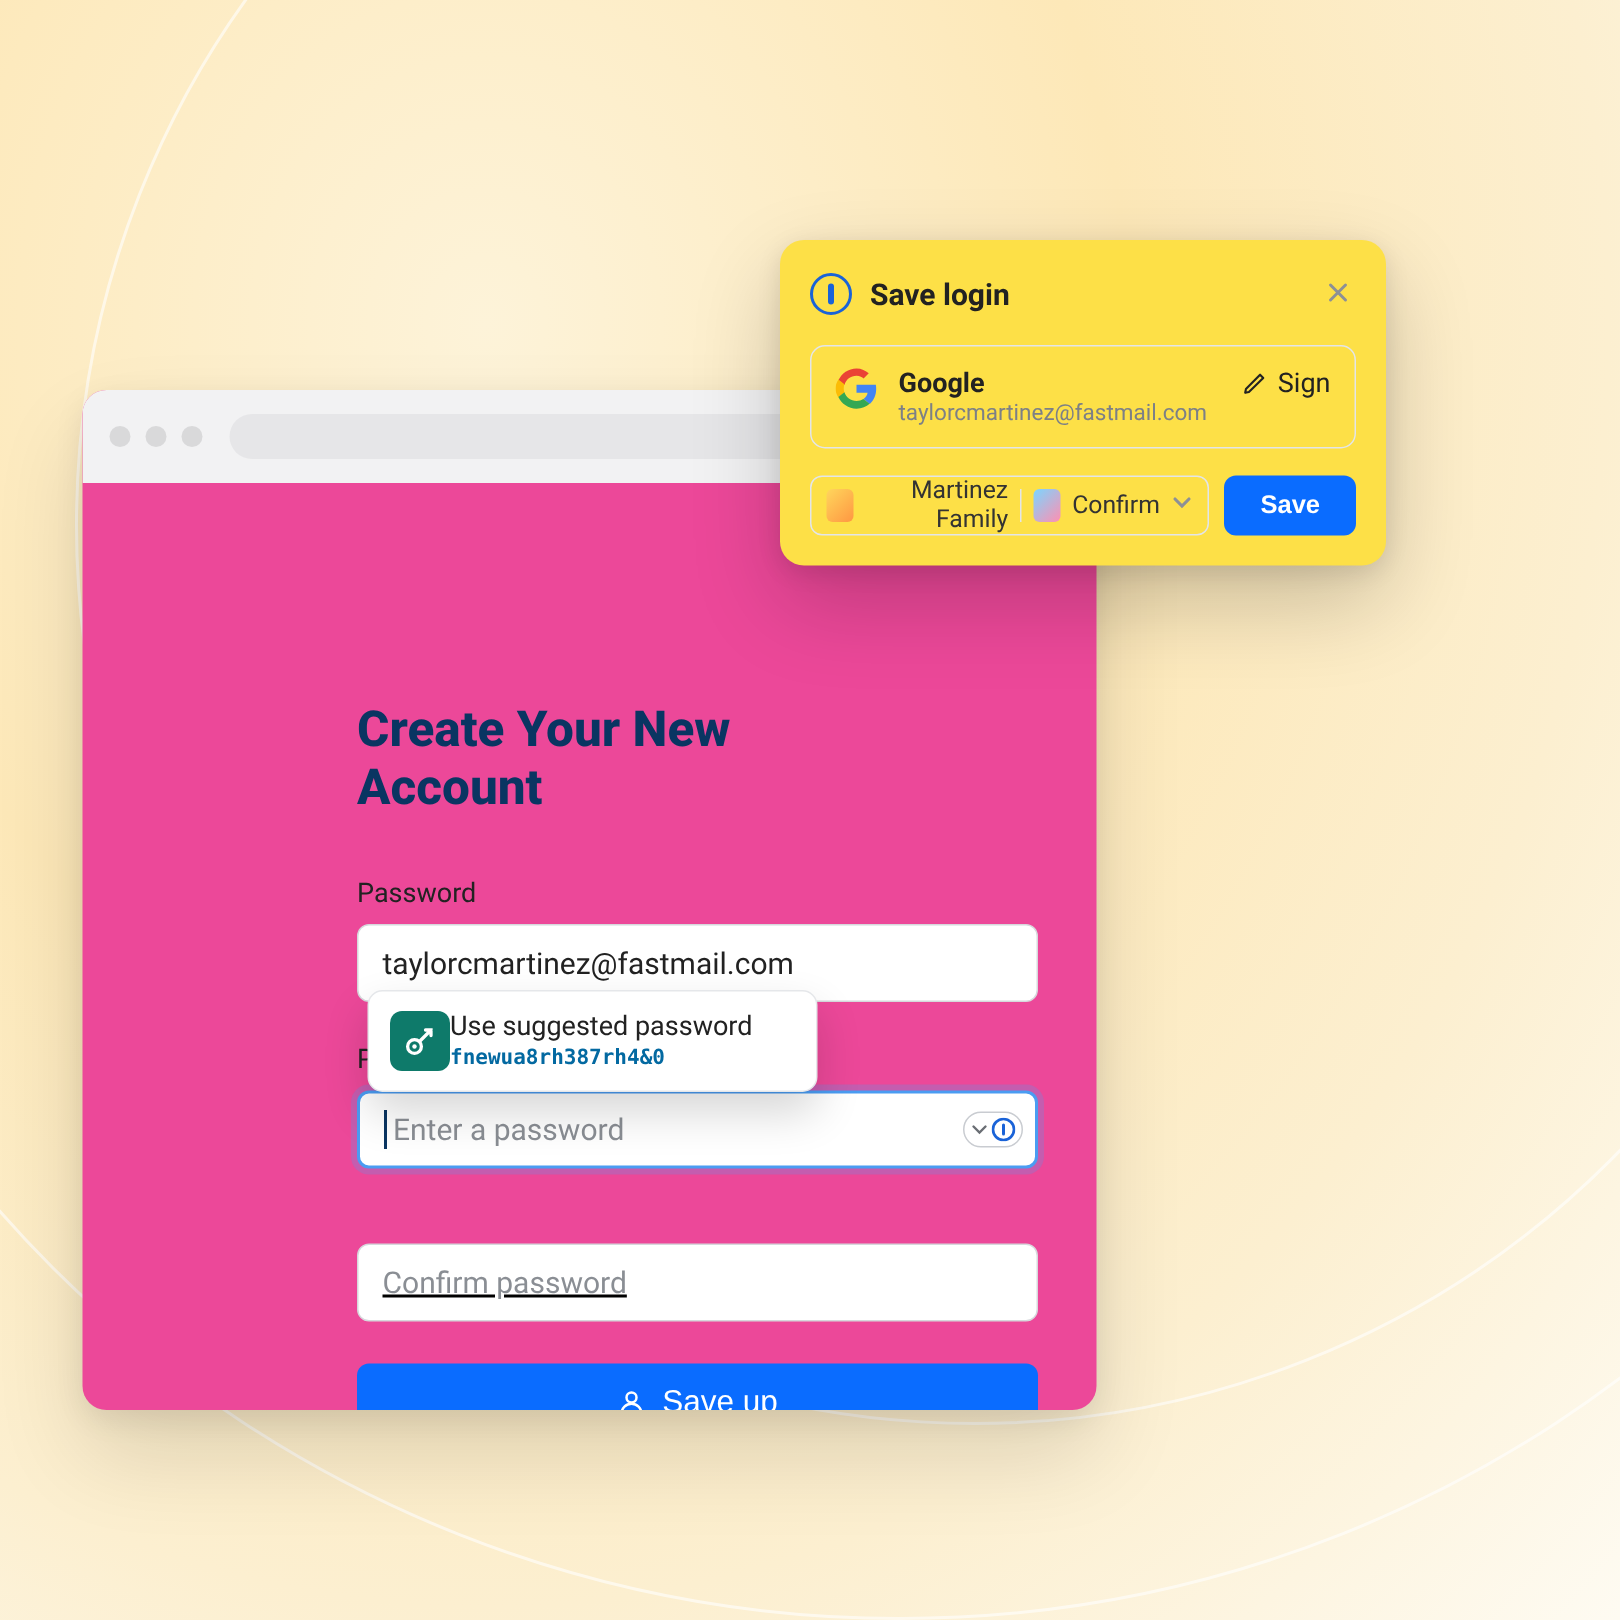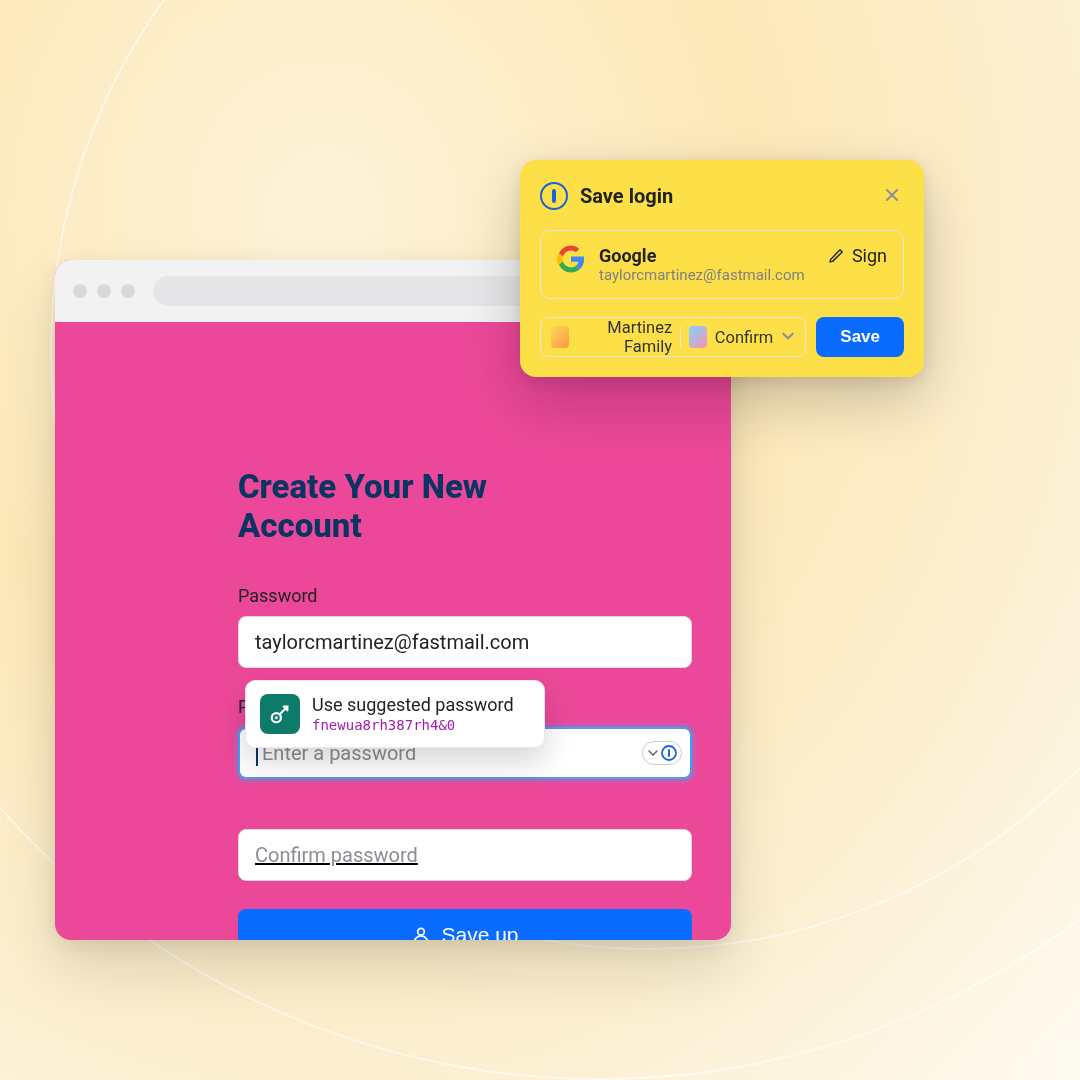--- a/index.html
+++ b/index.html
@@ -55,28 +55,28 @@
   width:454px; height:52px; background:#0a6cff; border:none; border-radius:8px;
   color:#fff; font-size:21px; font-weight:500; display:flex; align-items:center;
   justify-content:center; gap:10px; cursor:pointer; margin-top:20px;
 }
 
 
 .suggest{
   position:absolute; left:245px; top:660px; width:300px;
   background:#fff; border-radius:10px; border:1px solid #e5e7ea;
   box-shadow:0 14px 30px rgba(0,0,0,0.16); padding:13px 14px;
-  display:flex; gap:12px; align-items:flex-start; z-index:5;margin-top:20px;
+  display:flex; align-items:flex-start; z-index:5;
 }
 .keybox{
   width:40px; height:40px; background:#0e7a6a; border-radius:8px;
   display:flex; align-items:center; justify-content:center; flex-shrink:0;
 }
 .sugg-title{font-size:18px; color:#222; margin-bottom:2px;}
-.sugg-sub{font-size:14px; color:#a21caf; font-family:ui-monospace,Menlo,monospace;}
+.sugg-sub{font-size:14px; color:#0369a1; font-family:ui-monospace,Menlo,monospace;font-weight:bold;}
 
 
 .popup{
   position:absolute; left:520px; top:160px; width:404px;
   background:#fde047; border-radius:16px;
   box-shadow:0 24px 60px rgba(0,0,0,0.20), 0 4px 16px rgba(0,0,0,0.10);
   padding:20px; z-index:10;
 }
 .popup-header{display:flex; align-items:center; gap:12px; margin-bottom:18px;}
 .onep-badge{

